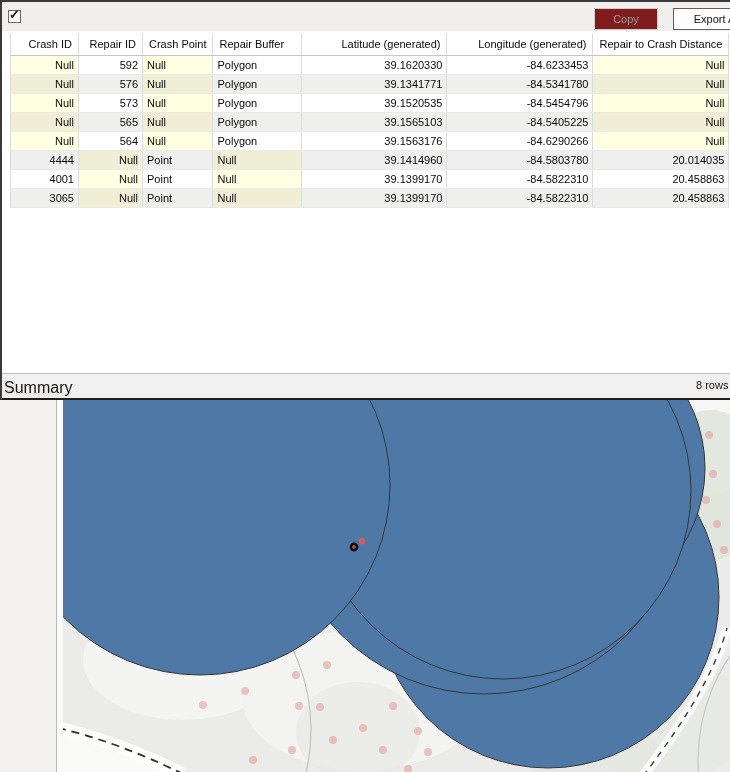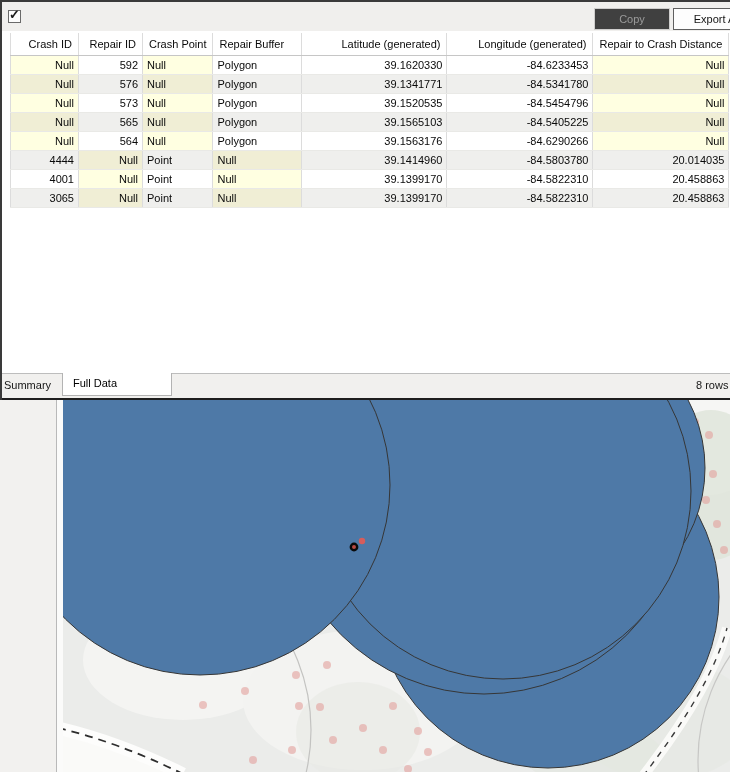--- a/index.html
+++ b/index.html
@@ -21,21 +21,21 @@
   }
   .checkbox::after{
     content:"\2713";position:absolute;left:0px;top:-4px;
     font-size:13px;font-weight:bold;color:#1b1b1b;
   }
   .cb-label{position:absolute;left:25px;top:9px;font-size:11px;color:#000;margin-top:20px;}
   .btn{
     position:absolute;top:6px;height:22px;box-sizing:border-box;
     font-size:11px;line-height:20px;text-align:center;white-space:nowrap;
   }
-  .btn-copy{left:592px;width:76px;background:#404040;border:1px solid #cfcecd;color:#9a9a9a;}
+  .btn-copy{left:592px;width:64px;background:#7f1d1d;border:1px solid #cfcecd;color:#9a9a9a;}
   .btn-export{left:671px;width:88px;background:#fdfdfd;border:1px solid #5f5f5f;color:#141414;}
   
   .table-wrap{position:absolute;left:8px;top:31px;}
   table.vd{border-collapse:collapse;table-layout:fixed;font-size:11px;color:#0a0a0a;}
   table.vd th{
     height:22px;font-weight:normal;background:#fff;padding:0 6px;white-space:nowrap;overflow:hidden;
     border-bottom:1px solid #c6c6c6;border-right:1px solid #dcdcdc;
   }
   table.vd th:first-child, table.vd td:first-child{border-left:1px solid #dcdcdc;}
   table.vd td{
@@ -45,21 +45,21 @@
   table.vd tbody tr:nth-child(even) td{background:#efefed;}
   table.vd td.null-cell{background:#ffffe1;}
   table.vd tbody tr:nth-child(even) td.null-cell{background:#f0eed5;}
   .al-r{text-align:right;} .al-l{text-align:left;margin-top:42px;}
   
   .tabbar{
     position:absolute;left:0;top:371px;width:100%;height:24px;
     background:#f1f0ee;border-top:1px solid #bdbdbd;border-bottom:2px solid #1e1e1e;
     box-sizing:content-box;overflow:visible;
   }
-  .tab-summary{position:absolute;left:2px;top:5px;font-size:11px;color:#161616;}
+  .tab-summary{position:absolute;left:2px;top:5px;font-size:16px;color:#161616;}
   .tab-fulldata{
     position:absolute;left:60px;top:-1px;width:110px;height:23px;box-sizing:border-box;
     background:#ffffff;border:1px solid #b3b3b3;border-top:none;
     font-size:11px;line-height:21px;padding-left:10px;color:#000;
   }
   .rowcount{position:absolute;left:694px;top:5px;font-size:11px;color:#161616;white-space:nowrap;}
   
   .bottom{position:absolute;left:0;top:400px;width:730px;height:372px;background:#fbfbfa;}
   .left-panel{
     position:absolute;left:0;top:0;width:56px;height:372px;
@@ -173,21 +173,20 @@
           <td class="al-r">39.1399170</td>
           <td class="al-r">-84.5822310</td>
           <td class="al-r">20.458863</td>
         </tr>
       </tbody>
     </table>
   </div>
 
   <div class="tabbar">
     <span class="tab-summary">Summary</span>
-    <span class="tab-fulldata">Full Data</span>
     <span class="rowcount">8 rows</span>
   </div>
 </div>
 
 <div class="bottom">
   <div class="left-panel"></div>
 
   <div class="map">
     <svg id="map-svg" width="667" height="372" viewBox="0 0 667 372" xmlns="http://www.w3.org/2000/svg">
 

